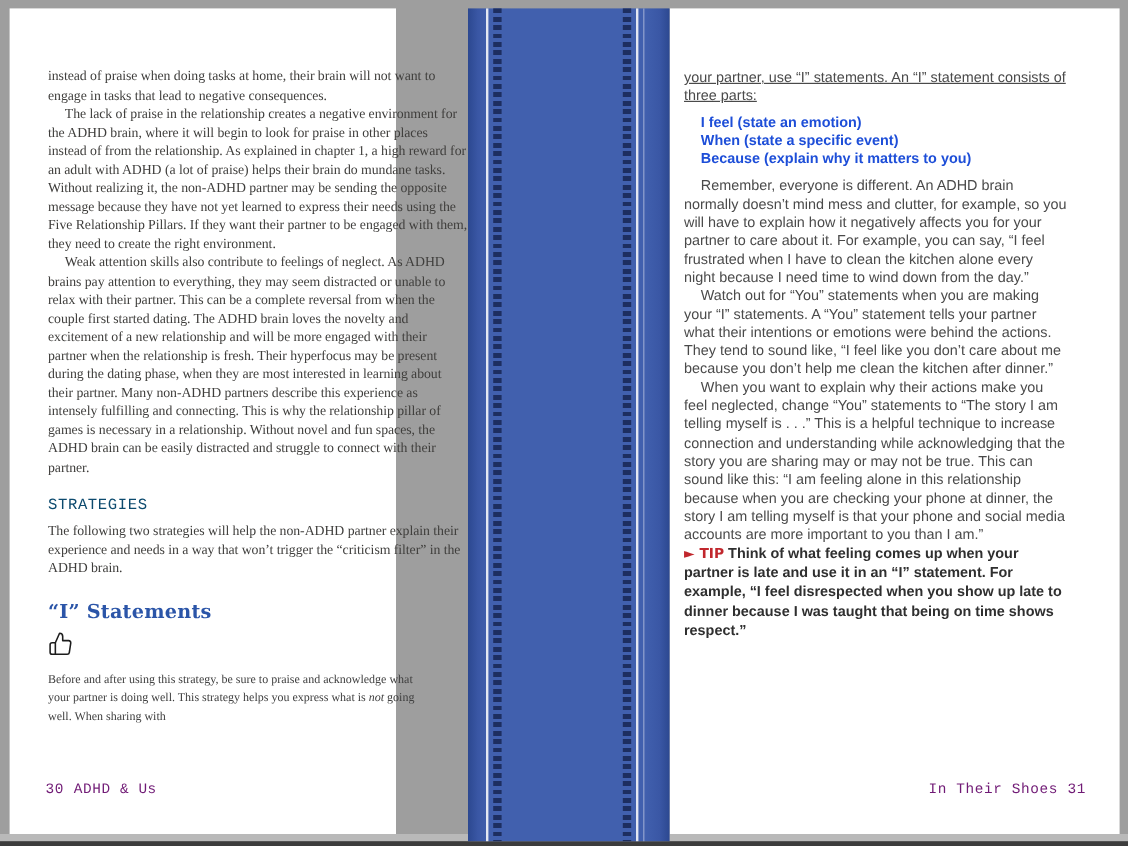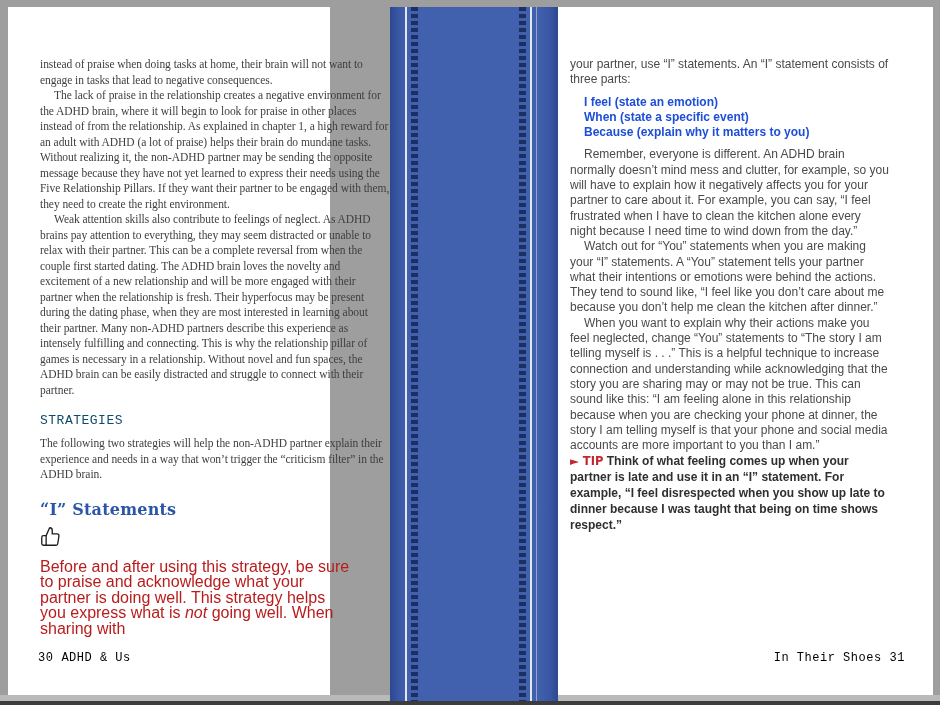--- a/index.html
+++ b/index.html
@@ -60,45 +60,45 @@
     margin-top:17px;
     font-family:"DejaVu Serif", serif;
     font-weight:bold; font-size:16px; line-height:19px;
     color:#2b55a8; letter-spacing:0.2px;
   }
   .thumb-wrap { margin-top:7px; height:24px; }
   .thumb-wrap svg { width:21px; height:21px; color:#1d1d1d; }
 
   .strategy-note {
     margin-top:9px; width:314px;
-    font-family:Liberation Sans, sans-serif;
-    font-size:16px; line-height:15.5px; color:#b91c1c; letter-spacing:0;
+    font-family:Liberation Serif, serif;
+    font-size:10px; line-height:15.5px; color:#404040; letter-spacing:0;
   }
   .strategy-note em { font-style:italic; }
 
   
   .right-body {
     position:absolute; left:0; top:0; width:100%; height:100%;
     padding:50px 43px 0 12px;
     font-family:"Liberation Sans", sans-serif;
     font-size:12px; line-height:15.3px; color:#4a4a4a;
   }
   .right-body .para { text-indent:14px; }
-  .right-body .para.first { text-indent:0; }
+  .right-body .para.first { text-indent:0;text-decoration:underline; }
   .statement-list { margin:7px 0 7px 14px; font-weight:bold; color:#1d4ed8; }
   .statement-list div { line-height:15.3px; }
 
   .tip-block { font-weight:bold; font-size:12px; line-height:16px; color:#2f2f2f; }
   .tip-label { color:#c1272d; font-family:"DejaVu Sans", sans-serif; font-size:11.5px; }
 
   
   .footer {
     position:absolute; top:651px;
     font-family:"Liberation Mono", monospace;
-    font-size:12px; letter-spacing:0.5px; color:#000000; white-space:nowrap;
+    font-size:12px; letter-spacing:0.5px; color:#701a75; white-space:nowrap;
   }
   .footer-left { left:38px; }
   .footer-right { right:35px; text-align:right; }
   .footer .gap { display:inline-block; width:8px; }
 </style>
 </head>
 <body>
 
 <div class="scene">
 

